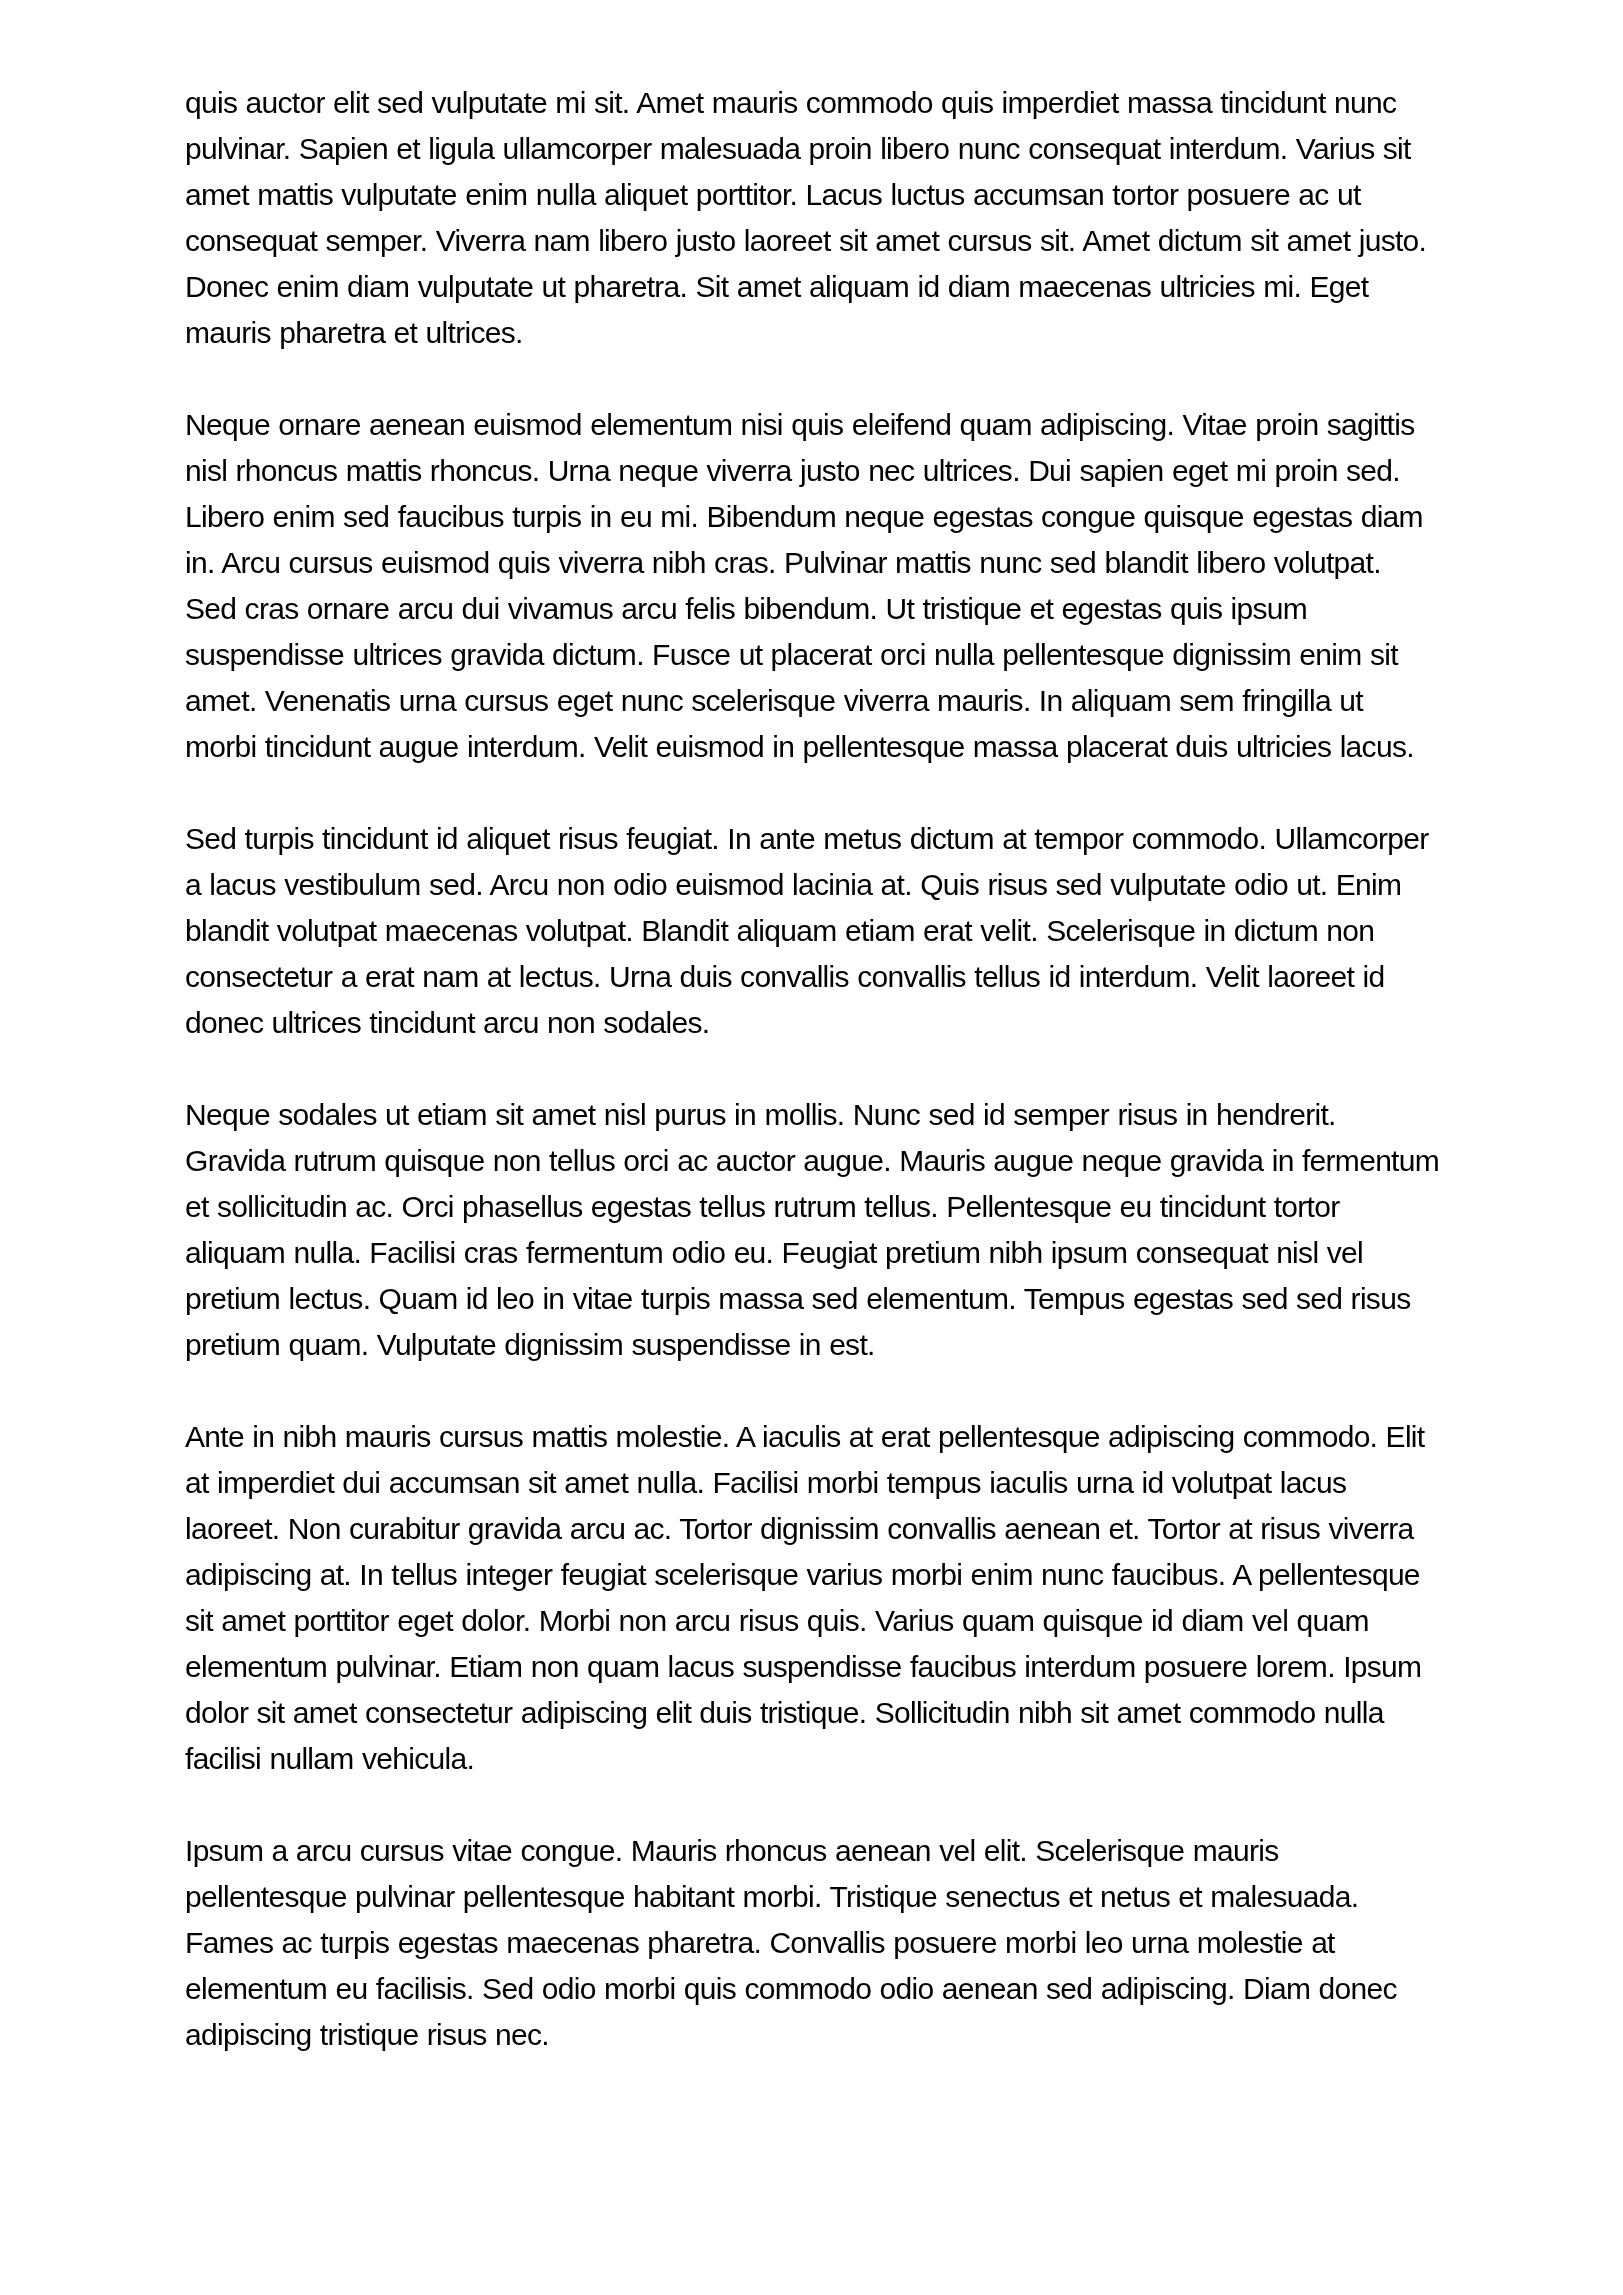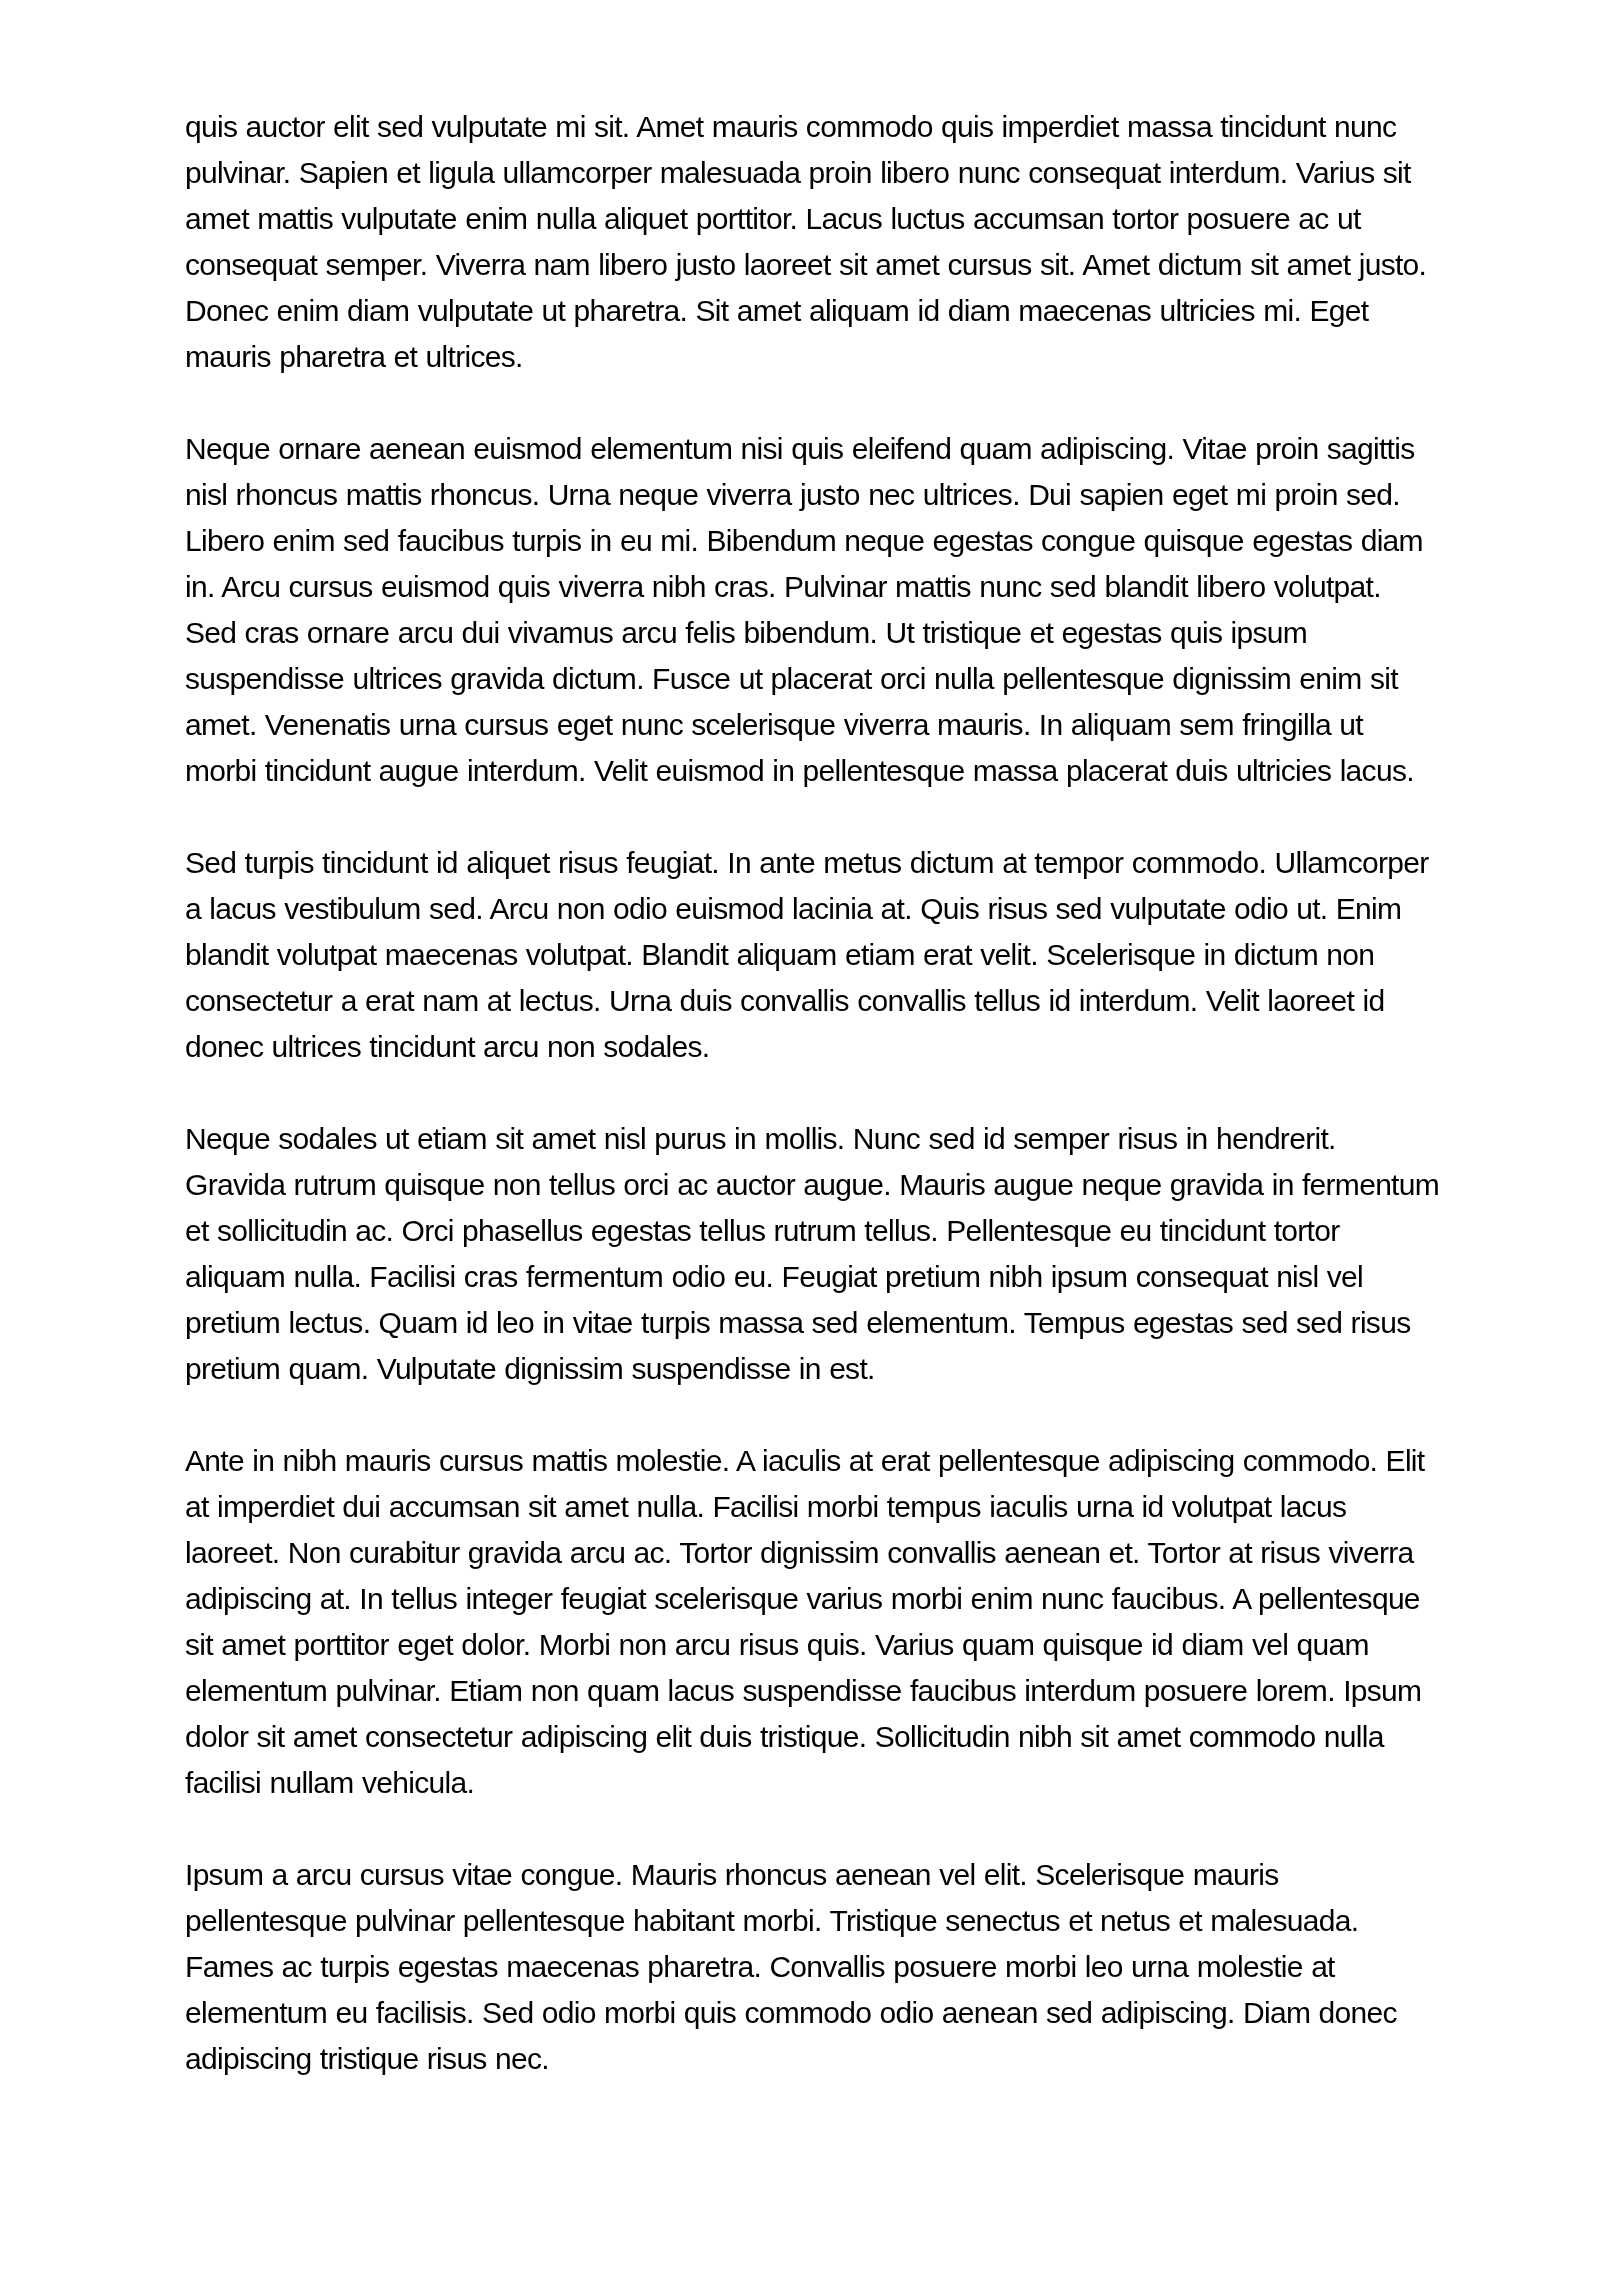--- a/index.html
+++ b/index.html
@@ -6,21 +6,21 @@
     margin: 0;
     padding: 0;
     background: #ffffff;
   }
   .page {
     position: relative;
     width: 1623px;
     height: 2295px;
     box-sizing: border-box;
     background: #ffffff;
-    padding: 104px 183px 0 185px;
+    padding: 80px 183px 0 185px;
     overflow: hidden;
     font-family: "Liberation Sans", sans-serif;
   }
   .para {
     margin: 0 0 46px 0;
     font-size: 30px;
     line-height: 46px;
     letter-spacing: -0.7px;
     color: #000000;
     text-align: left;

